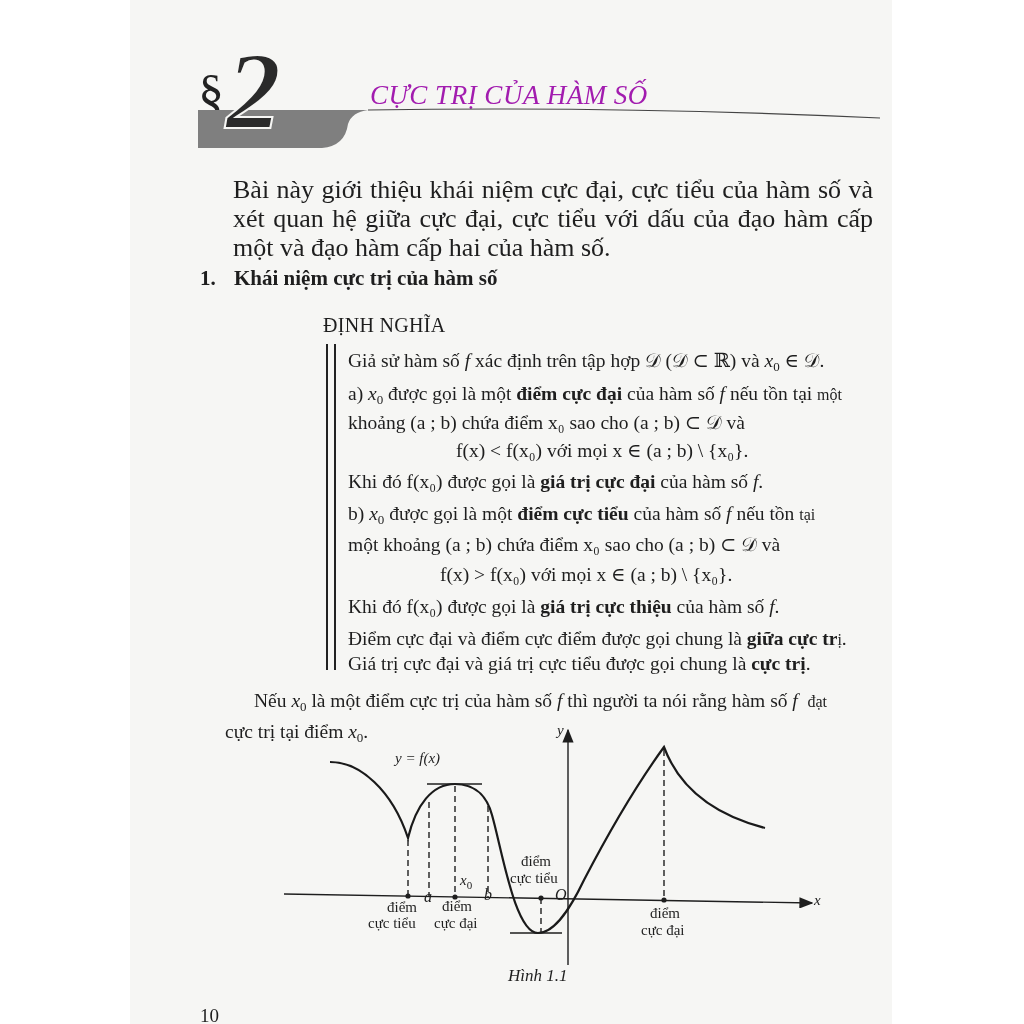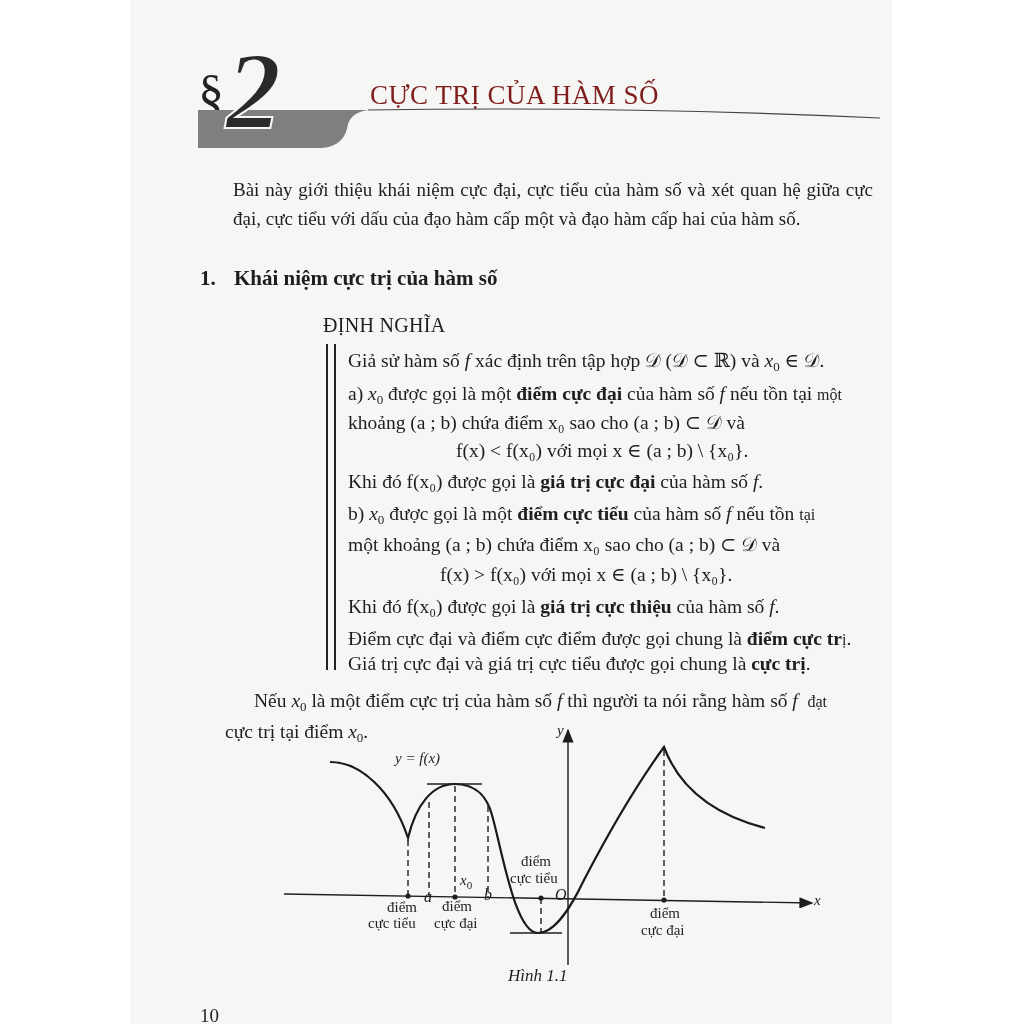--- a/index.html
+++ b/index.html
@@ -9,23 +9,23 @@
     font-family: "Liberation Serif", "DejaVu Serif", serif;
     color: #1e1e1e;
   }
   .page {
     position: absolute; left: 130px; top: 0; width: 762px; height: 1024px;
     background: #f6f6f4;
   }
   .abs { position: absolute; white-space: nowrap; }
   .sect-sym { left: 198px; top: 68px; font-size: 52px; line-height: 52px; color: #222; }
   .sect-num { left: 226px; top: 36px; font-size: 110px; line-height: 110px; font-style: italic; font-weight: bold; color: #2a2a2a; z-index: 3; -webkit-text-stroke: 2px #f6f6f4; }
-  .sect-title { left: 370px; top: 80px; font-size: 27px; letter-spacing: 0.5px; color: #7f1d1d; }
+  .sect-title { left: 370px; top: 80px; font-size: 27px; letter-spacing: 0.5px; color: #a21caf; font-style: italic; }
   .band { position: absolute; left: 0; top: 0; z-index: 2; }
-  .intro { left: 233px; top: 175px; width: 640px; font-size: 19px; line-height: 29px; white-space: normal; text-align: justify; }
+  .intro { left: 233px; top: 175px; width: 640px; font-size: 26px; line-height: 29px; white-space: normal; text-align: justify; }
   .h1 { left: 200px; top: 266px; font-size: 21px; font-weight: bold; }
   .h1 .num { display: inline-block; width: 34px; }
   .defn-title { left: 323px; top: 314px; font-size: 20px; letter-spacing: 0.3px; }
   .defbar { position: absolute; left: 326px; top: 344px; width: 6px; height: 326px; border-left: 2px solid #222; border-right: 2px solid #222; }
   .line { font-size: 19.5px; line-height: 24px; }
   .c { left: 348px; }
   .i { font-style: italic; }
   .b { font-weight: bold; }
   sub { font-size: 13px; vertical-align: -4px; line-height: 0; }
   .small { font-size: 16px; }
@@ -73,21 +73,21 @@
   <span>b) </span><span class="i">x</span><sub>0</sub><span> được gọi là một </span><span class="b">điểm cực tiểu</span><span> của hàm số </span><span class="i">f</span><span> nếu tồn </span><span class="small">tại</span>
 </div>
 <div class="abs line c" style="top:533px;">một khoảng (a ; b) chứa điểm x₀ sao cho (a ; b) ⊂ 𝒟 và</div>
 <div class="abs line" style="left:440px; top:563px;">f(x) &gt; f(x₀)  với mọi  x ∈ (a ; b) \ {x₀}.</div>
 
 <div class="abs line c" style="top:595px;">
   <span>Khi đó  f(x₀)  được gọi là </span><span class="b">giá trị cực thiệu</span><span> của hàm số </span><span class="i">f</span><span>.</span>
 </div>
 
 <div class="abs line c" style="top:627px;">
-  <span>Điểm cực đại và điểm cực điểm được gọi chung là </span><span class="b">điểm cực tr</span><span class="small">ị</span><span>.</span>
+  <span>Điểm cực đại và điểm cực điểm được gọi chung là </span><span class="b">giữa cực tr</span><span class="small">ị</span><span>.</span>
 </div>
 <div class="abs line c" style="top:652px;">
   <span>Giá trị cực đại và giá trị cực tiểu được gọi chung là </span><span class="b">cực trị</span><span>.</span>
 </div>
 
 <div class="abs line" style="left:236px; top:689px;margin-left:18px;">
   <span>Nếu </span><span class="i">x</span><sub>0</sub><span> là một điểm cực trị của hàm số </span><span class="i">f</span><span> thì người ta nói rằng hàm số </span><span class="i">f</span>&nbsp;&nbsp;<span class="small">đạt</span>
 </div>
 <div class="abs line" style="left:225px; top:720px;">
   <span>cực trị tại điểm </span><span class="i">x</span><sub>0</sub><span>.</span>

